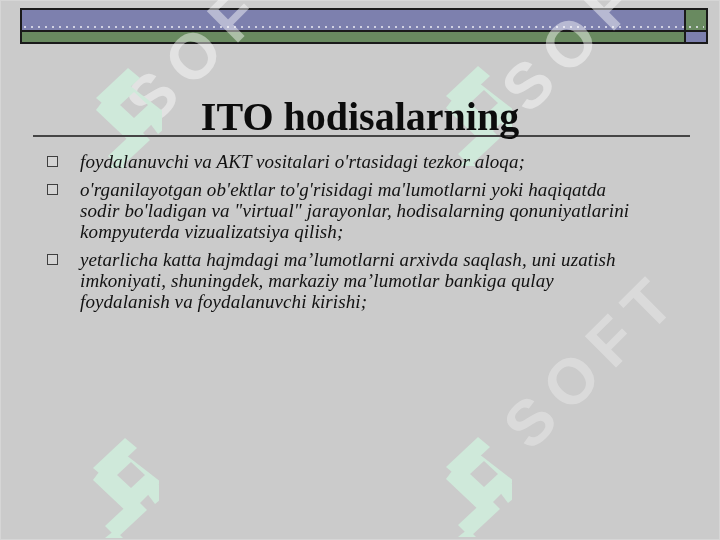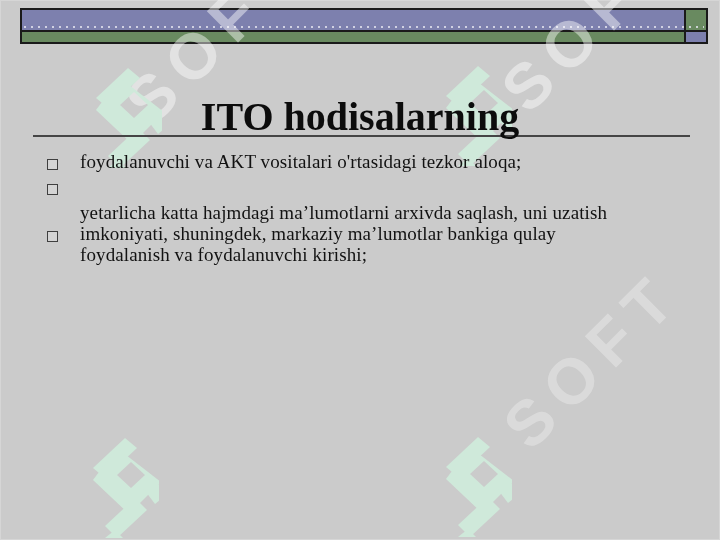--- a/index.html
+++ b/index.html
@@ -39,21 +39,21 @@
     background-image:repeating-linear-gradient(90deg,rgba(230,230,240,0.8) 0 2px,transparent 2px 7px);
   }
   
   .title{
     position:absolute;left:0;top:96px;width:720px;z-index:3;
     text-align:center;font-weight:bold;font-size:40px;line-height:42px;color:#0c0c0c;
   }
   .title-rule{position:absolute;left:33px;top:135px;width:657px;height:2px;background:#454545;z-index:2;}
   
   .bullets{position:absolute;left:47px;top:151px;width:650px;z-index:3;}
-  .bullet-item{display:flex;align-items:center;margin-bottom:7px;}
+  .bullet-item{display:flex;align-items:flex-start;margin-bottom:7px;font-style:italic;}
   .bullet-marker{
     flex:0 0 auto;width:9px;height:9px;margin-top:5px;
     background:#d4d4d4;border:1.5px solid #3f3f3f;
   }
   .bullet-text{
     margin-left:22px;font-size:19px;line-height:21px;color:#121212;
     white-space:pre;letter-spacing:0.1px;
   }
 </style>
 </head>
@@ -123,20 +123,23 @@
   <div class="title">ITO hodisalarning</div>
   <div class="title-rule"></div>
 
   <div class="bullets">
     <div class="bullet-item">
       <span class="bullet-marker"></span>
       <div class="bullet-text">foydalanuvchi va AKT vositalari o'rtasidagi tezkor aloqa;</div>
     </div>
     <div class="bullet-item">
       <span class="bullet-marker"></span>
+      <div class="bullet-text">o'rganilayotgan ob'ektlar to'g'risidagi ma'lumotlarni yoki haqiqatda
+sodir bo'ladigan va "virtual" jarayonlar, hodisalarning qonuniyatlarini
+kompyuterda vizualizatsiya qilish;</div>
     </div>
     <div class="bullet-item">
       <span class="bullet-marker"></span>
       <div class="bullet-text">yetarlicha katta hajmdagi ma’lumotlarni arxivda saqlash, uni uzatish
 imkoniyati, shuningdek, markaziy ma’lumotlar bankiga qulay
 foydalanish va foydalanuvchi kirishi;</div>
     </div>
   </div>
 
 </div>

